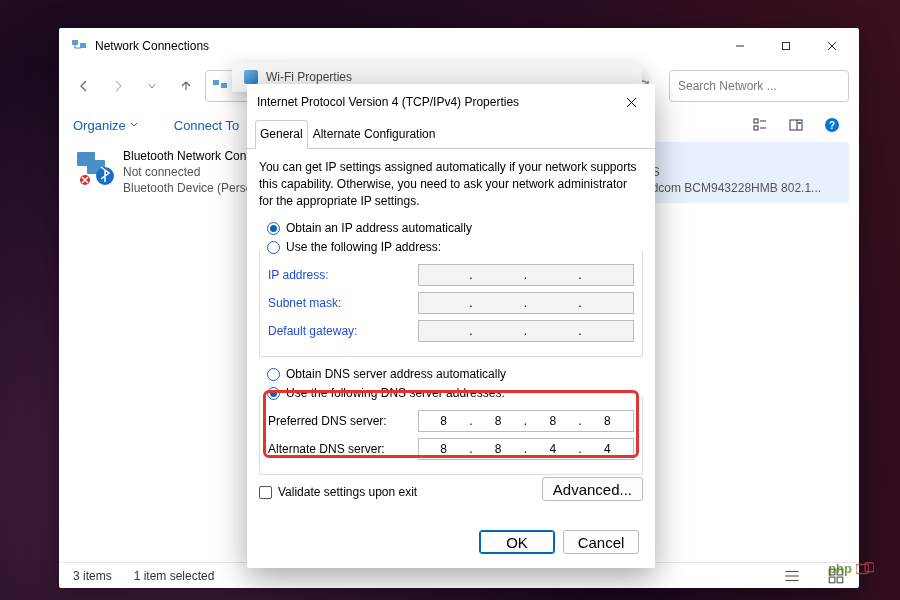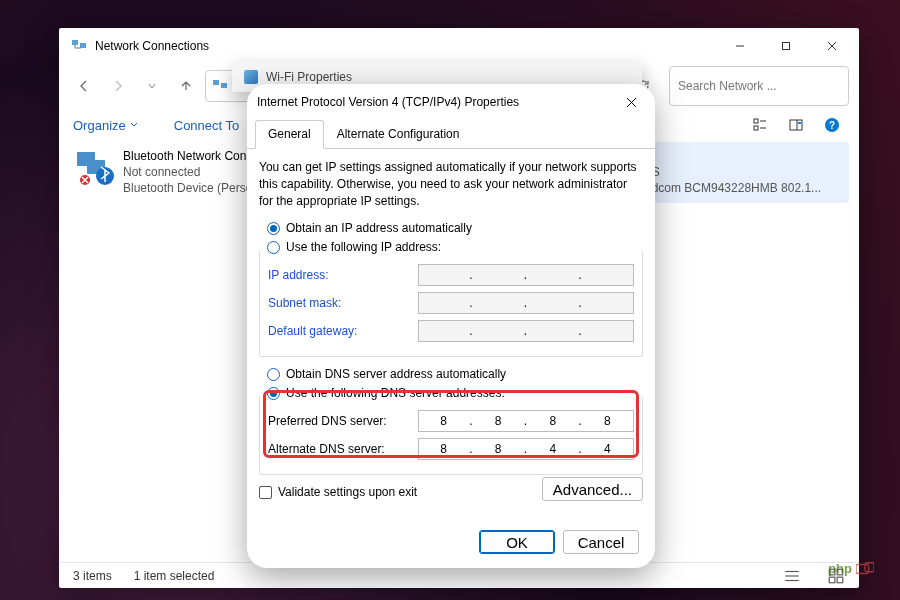--- a/index.html
+++ b/index.html
@@ -12,21 +12,21 @@
 .titlebar .title { font-size: 12px; flex: 1; color: #000; }
 .sysbtns { display: flex; }
 .sysbtn { width: 46px; height: 32px; display: flex; align-items: center; justify-content: center; color: #333; }
 .sysbtn svg { width: 10px; height: 10px; }
 
 .nav-row { display: flex; align-items: center; height: 44px; padding: 0 10px; gap: 4px; }
 .nav-arrow { width: 30px; height: 30px; display: flex; align-items: center; justify-content: center; color: #666; }
 .addr-bar { flex: 1; height: 32px; border: 1px solid #ccc; border-radius: 4px; display: flex; align-items: center; padding: 0 6px; font-size: 12px; gap: 6px; }
 .addr-mini { width: 16px; height: 16px; }
 .addr-refresh { width: 32px; height: 32px; display: flex; align-items: center; justify-content: center; color: #555; margin-left: 2px; }
-.search-bar { width: 180px; height: 40px; border: 1px solid #ccc; border-radius: 4px; display: flex; align-items: center; padding: 0 8px; font-size: 12px; color: #777; margin-left: 6px; }
+.search-bar { width: 180px; height: 32px; border: 1px solid #ccc; border-radius: 4px; display: flex; align-items: center; padding: 0 8px; font-size: 12px; color: #777; margin-left: 6px; }
 
 .toolbar { display: flex; align-items: center; height: 34px; padding: 0 14px; font-size: 13px; }
 .toolbar .menu { color: #1a5fb4; margin-right: 36px; display: flex; align-items: center; gap: 4px; }
 .toolbar .spacer { flex: 1; }
 .toolbar .ticon { width: 26px; height: 26px; display: flex; align-items: center; justify-content: center; margin-left: 10px; }
 
 .content { flex: 1; display: flex; padding: 0 10px; gap: 0; font-size: 12px; overflow: hidden; }
 .conn-item { display: flex; padding: 6px; gap: 8px; }
 .conn-item.selhint { background: #e8f0fe; border-radius: 3px; margin-left: auto; width: 210px; }
 .conn-icon { width: 40px; height: 40px; flex-shrink: 0; position: relative; }
@@ -37,26 +37,26 @@
 .content-right { flex: 1; position: relative; }
 
 .statusbar { height: 26px; border-top: 1px solid #e5e5e5; display: flex; align-items: center; padding: 0 14px; font-size: 12px; color: #333; gap: 22px; }
 .statusbar .sicon { margin-left: auto; width: 18px; height: 18px; }
 
 
 .underdlg { position: absolute; left: 232px; top: 62px; width: 410px; height: 30px; background: #f5f5f5; border-radius: 6px 6px 0 0; box-shadow: 0 6px 18px rgba(0,0,0,0.25); display: flex; align-items: center; padding: 0 12px; font-size: 12px; color: #444; }
 .underdlg::before { content: ""; width: 14px; height: 14px; margin-right: 8px; background: linear-gradient(135deg,#6fb4e0,#2974b8); border-radius: 2px; }
 
 
-.ipv4-dialog { position: absolute; left: 247px; top: 84px; width: 408px; height: 484px; background: #fff; border-radius: 20px; box-shadow: 0 10px 32px rgba(0,0,0,0.35); display: flex; flex-direction: column; }
+.ipv4-dialog { position: absolute; left: 247px; top: 84px; width: 408px; height: 484px; background: #fff; border-radius: 2px; box-shadow: 0 10px 32px rgba(0,0,0,0.35); display: flex; flex-direction: column; }
 .dlg-title { display: flex; align-items: center; height: 36px; padding: 0 10px; font-size: 12px; }
 .dlg-title .t { flex: 1; }
 .dlg-close { width: 28px; height: 28px; display: flex; align-items: center; justify-content: center; }
 .dlg-tabs { display: flex; border-bottom: 1px solid #ccc; padding: 0 8px; font-size: 12px; }
-.dlg-tab { padding: 6px 12px 7px; border: 1px solid transparent; margin-bottom: -1px; }
+.dlg-tab { padding: 6px 4px 7px; border: 1px solid transparent; margin-bottom: -1px; }
 .dlg-tab.active { border-color: #ccc; border-bottom-color: #fff; border-radius: 3px 3px 0 0; background: #fff; }
 .dlg-body { flex: 1; padding: 10px 12px; font-size: 12px; color: #000; }
 .desc { line-height: 1.4; margin-bottom: 12px; }
 .radio-row { display: flex; align-items: center; gap: 6px; margin: 5px 0 5px 8px; }
 .radio { width: 13px; height: 13px; border: 1px solid #1a5fb4; border-radius: 50%; display: flex; align-items: center; justify-content: center; }
 .radio.checked::after { content: ""; width: 7px; height: 7px; border-radius: 50%; background: #0067c0; }
 .groupbox { border: 1px solid #ddd; border-radius: 2px; padding: 6px 8px 8px; margin: 0 0 10px 0; }
 .groupbox.flush { border-top: none; margin-top: -4px; padding-top: 8px; }
 .field-row { display: flex; align-items: center; margin: 6px 0; }
 .field-row .lbl { width: 150px; color: #1d4ed8; }

